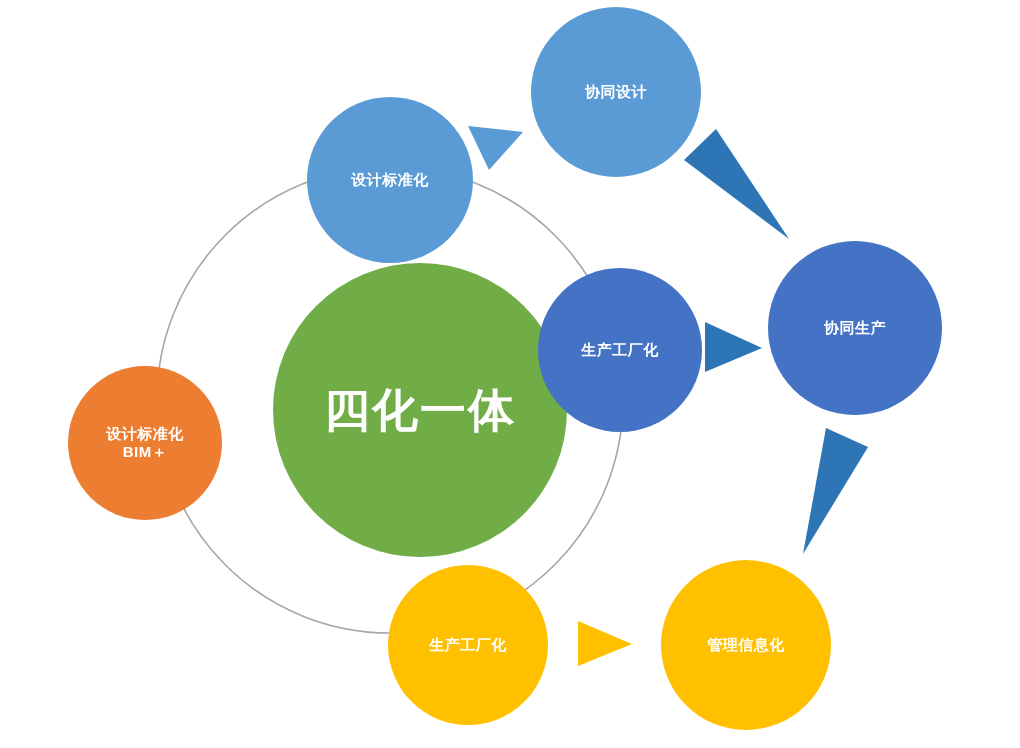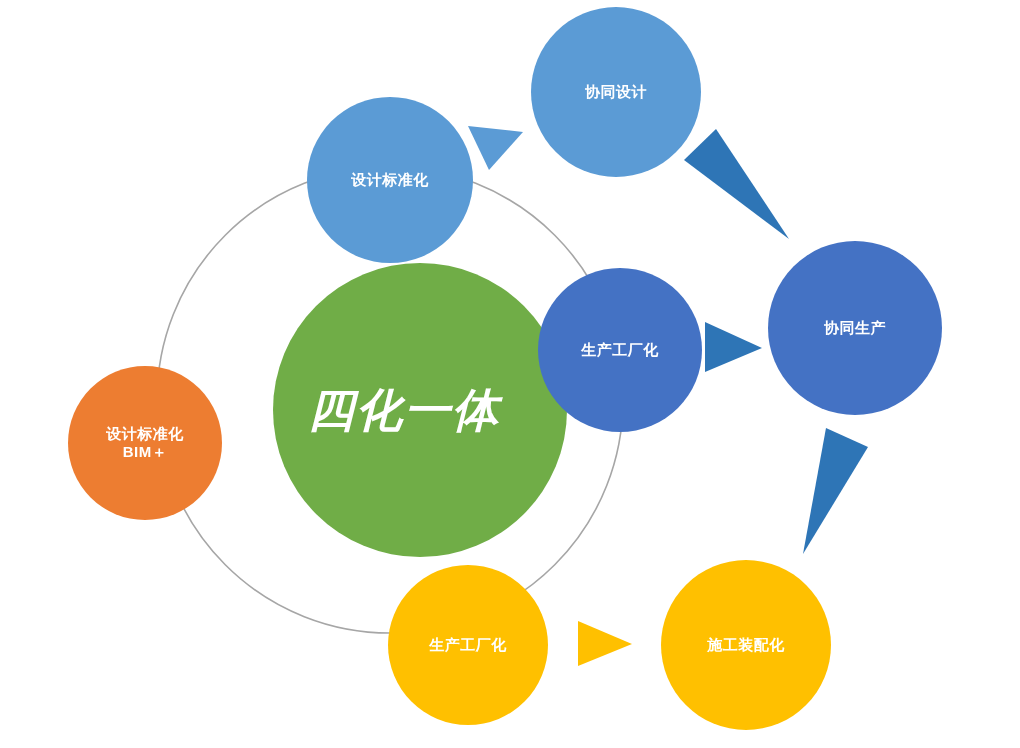--- a/index.html
+++ b/index.html
@@ -67,24 +67,24 @@
         <circle cx="390" cy="180" r="83" fill="#5B9BD5"></circle>
         <circle cx="616" cy="92" r="85" fill="#5B9BD5"></circle>
         <circle cx="620" cy="350" r="82" fill="#4472C4"></circle>
         <circle cx="855" cy="328" r="87" fill="#4472C4"></circle>
         <circle cx="468" cy="645" r="80" fill="#FFC000"></circle>
         <circle cx="746" cy="645" r="85" fill="#FFC000"></circle>
       </g>
   </svg>
 
   <div id="label-layer">
-      <div class="node-label lbl-center" style="left: 257px; width: 294px; top: 263px; height: 294px; display: flex; align-items: center; justify-content: center; font-style: italic;">四化一体</div>
+      <div class="node-label lbl-center" style="left: 273px; width: 294px; top: 263px; height: 294px; display: flex; align-items: center; justify-content: center;">四化一体</div>
       <div class="node-label lbl-node" style="left: 68px; width: 154px; top: 366px; height: 154px; display: flex; align-items: center; justify-content: center;">设计标准化
 BIM＋</div>
       <div class="node-label lbl-node" style="left: 307px; width: 166px; top: 97px; height: 166px; display: flex; align-items: center; justify-content: center;">设计标准化</div>
       <div class="node-label lbl-node" style="left: 531px; width: 170px; top: 7px; height: 170px; display: flex; align-items: center; justify-content: center;">协同设计</div>
       <div class="node-label lbl-node" style="left: 538px; width: 164px; top: 268px; height: 164px; display: flex; align-items: center; justify-content: center;">生产工厂化</div>
       <div class="node-label lbl-node" style="left: 768px; width: 174px; top: 241px; height: 174px; display: flex; align-items: center; justify-content: center;">协同生产</div>
       <div class="node-label lbl-node" style="left: 388px; width: 160px; top: 565px; height: 160px; display: flex; align-items: center; justify-content: center;">生产工厂化</div>
-      <div class="node-label lbl-node" style="left: 661px; width: 170px; top: 560px; height: 170px; display: flex; align-items: center; justify-content: center;">施工装配化</div>
+      <div class="node-label lbl-node" style="left: 661px; width: 170px; top: 560px; height: 170px; display: flex; align-items: center; justify-content: center;">管理信息化</div>
     </div>
 
 </div>
 
 </body></html>

